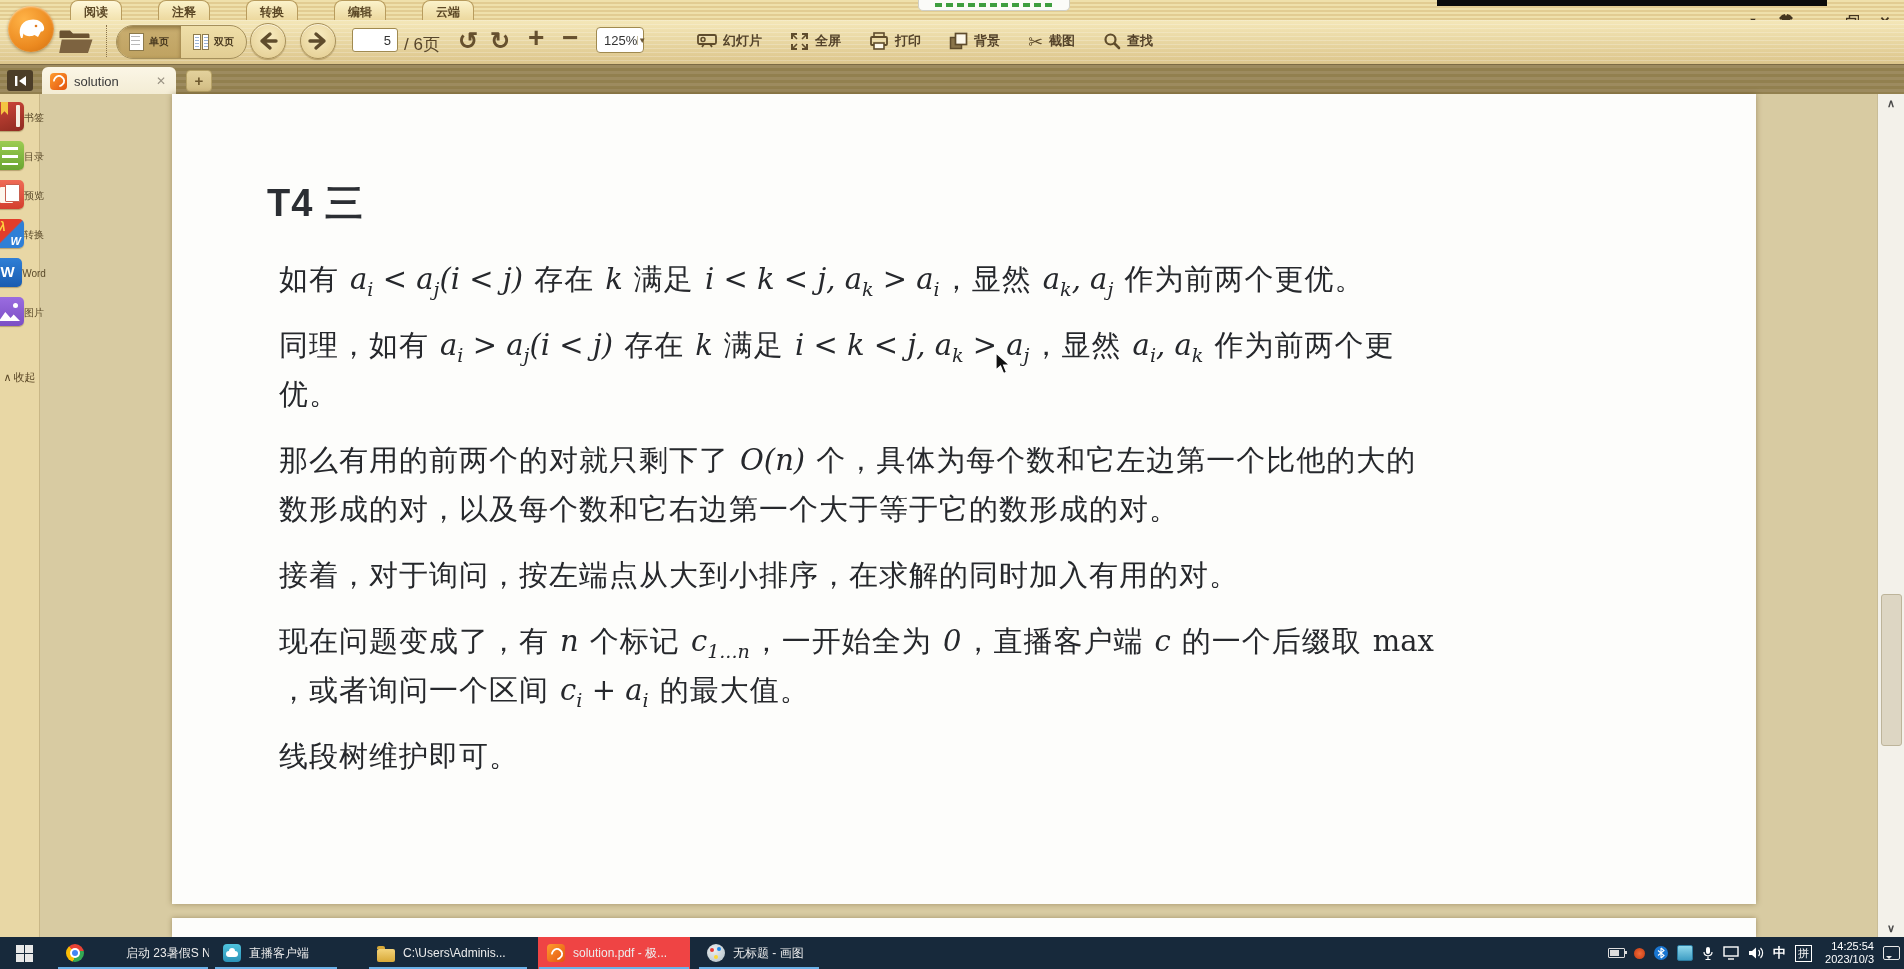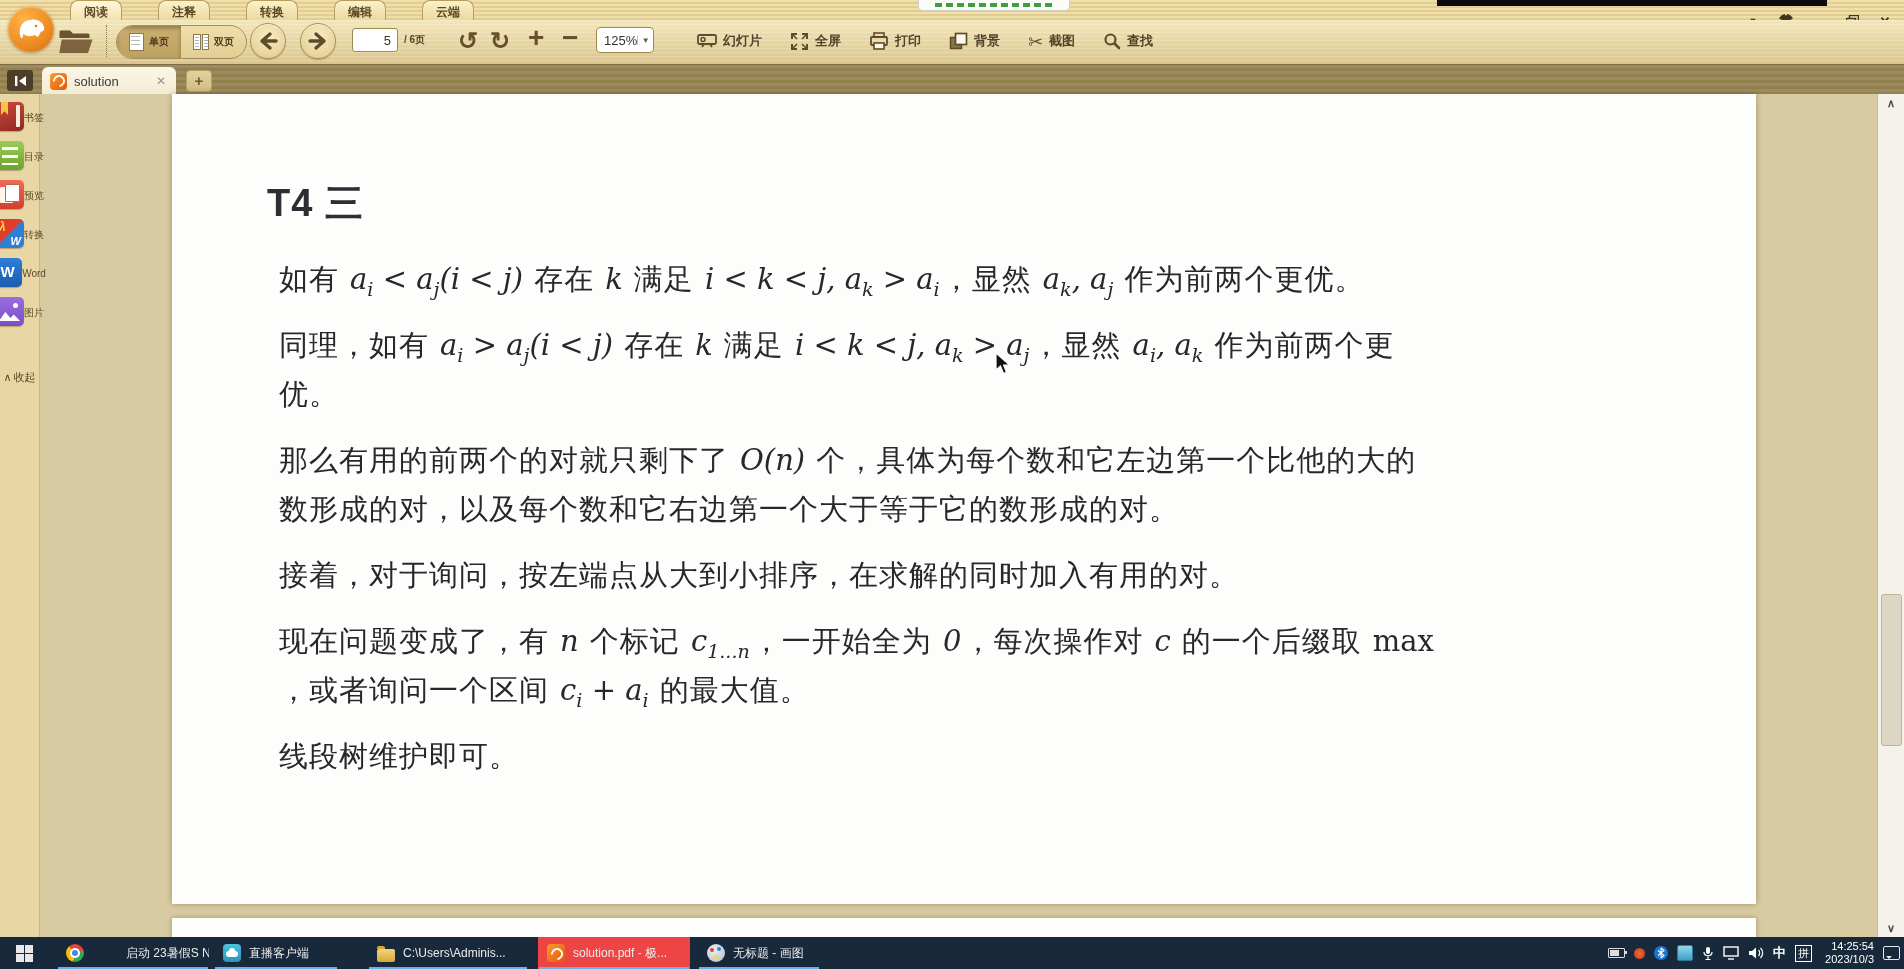--- a/index.html
+++ b/index.html
@@ -50,27 +50,27 @@
     background-size:4px 10px;background-position:1px 2px;background-repeat:no-repeat;}
   .nav-circle{position:absolute;top:3px;width:34px;height:34px;border-radius:50%;cursor:pointer;
     background:radial-gradient(circle at 50% 35%,#f8ecc1,#e2cb8e);border:1px solid #a8915a;
     box-shadow:inset 0 1px 0 rgba(255,255,255,.6), 0 1px 1px rgba(90,60,10,.3);
     display:flex;align-items:center;justify-content:center;}
   .nav-back{left:250px;}
   .nav-fwd{left:300px;}
   .page-box{position:absolute;left:352px;top:8px;width:46px;height:24px;box-sizing:border-box;
     border:1px solid #a08a50;border-radius:3px;background:#fff;font-size:13px;text-align:right;
     padding:0 6px;color:#333;font-family:"Liberation Sans",sans-serif;}
-  .page-total{position:absolute;left:404px;top:13px;font-size:10px;font-weight:bold;color:#57452a;}
+  .page-total{position:absolute;left:404px;top:13px;font-size:17px;font-weight:normal;color:#57452a;}
   .glyph-btn{position:absolute;top:6px;font-weight:bold;color:#66502e;cursor:pointer;line-height:30px;}
   .rot-undo{left:458px;font-size:24px;}
   .rot-redo{left:490px;font-size:24px;}
   .zoom-plus{left:528px;font-size:28px;top:3px;}
   .zoom-minus{left:562px;font-size:28px;top:3px;}
-  .zoom-select{position:absolute;left:596px;top:7px;width:58px;height:26px;box-sizing:border-box;
+  .zoom-select{position:absolute;left:596px;top:7px;width:48px;height:26px;box-sizing:border-box;
     border:1px solid #a08a50;border-radius:4px;background:#fff;display:flex;align-items:center;cursor:pointer;}
   .zoom-select .zv{flex:1;font-size:13px;color:#333;padding-left:7px;}
   .zoom-select .caret{width:16px;border-left:1px solid #c9c1a6;font-size:8px;color:#6b5838;text-align:center;}
   .tb-actions{position:absolute;left:697px;top:5px;height:32px;display:flex;gap:28px;align-items:center;}
   .tb-btn{display:flex;align-items:center;gap:6px;font-size:13px;font-weight:bold;color:#53422a;cursor:pointer;white-space:nowrap;}
   .tb-btn .scissors{font-size:18px;color:#5f4c2c;font-family:"DejaVu Sans",sans-serif;}
 
   
   .tabbar{position:absolute;left:0;top:64px;width:100%;height:30px;
     background:repeating-linear-gradient(180deg,#9d8b5f 0 3px,#92804f 3px 6px);
@@ -362,21 +362,21 @@
     </div>
 
     <div class="viewport">
       <div class="pdf-page">
         <h1 class="doc-title">T4 三</h1>
         <div>
             <p class="para"><span>如有 </span><span class="math">a<sub>i</sub> &lt; a<sub>j</sub>(i &lt; j)</span><span> 存在 </span><span class="math">k</span><span> 满足 </span><span class="math">i &lt; k &lt; j, a<sub>k</sub> &gt; a<sub>i</sub></span><span>，显然 </span><span class="math">a<sub>k</sub>, a<sub>j</sub></span><span> 作为前两个更优。</span></p>
             <p class="para"><span>同理，如有 </span><span class="math">a<sub>i</sub> &gt; a<sub>j</sub>(i &lt; j)</span><span> 存在 </span><span class="math">k</span><span> 满足 </span><span class="math">i &lt; k &lt; j, a<sub>k</sub> &gt; a<sub>j</sub></span><span>，显然 </span><span class="math">a<sub>i</sub>, a<sub>k</sub></span><span> 作为前两个更</span><br><span>优。</span></p>
             <p class="para"><span>那么有用的前两个的对就只剩下了 </span><span class="math">O(n)</span><span> 个，具体为每个数和它左边第一个比他的大的</span><br><span>数形成的对，以及每个数和它右边第一个大于等于它的数形成的对。</span></p>
             <p class="para"><span>接着，对于询问，按左端点从大到小排序，在求解的同时加入有用的对。</span></p>
-            <p class="para"><span>现在问题变成了，有 </span><span class="math">n</span><span> 个标记 </span><span class="math">c<sub>1...n</sub></span><span>，一开始全为 </span><span class="math">0</span><span>，每次操作对 </span><span class="math">c</span><span> 的一个后缀取 </span><span class="math rm">max</span><br><span>，或者询问一个区间 </span><span class="math">c<sub>i</sub> + a<sub>i</sub></span><span> 的最大值。</span></p>
+            <p class="para"><span>现在问题变成了，有 </span><span class="math">n</span><span> 个标记 </span><span class="math">c<sub>1...n</sub></span><span>，一开始全为 </span><span class="math">0</span><span>，直播客户端 </span><span class="math">c</span><span> 的一个后缀取 </span><span class="math rm">max</span><br><span>，或者询问一个区间 </span><span class="math">c<sub>i</sub> + a<sub>i</sub></span><span> 的最大值。</span></p>
             <p class="para"><span>线段树维护即可。</span></p>
           </div>
       </div>
       <div class="page-next"></div>
     </div>
 
     <div class="v-scrollbar">
       <div class="sb-arrow sb-up">∧</div>
       <div class="sb-thumb"></div>
       <div class="sb-arrow sb-down">∨</div>

